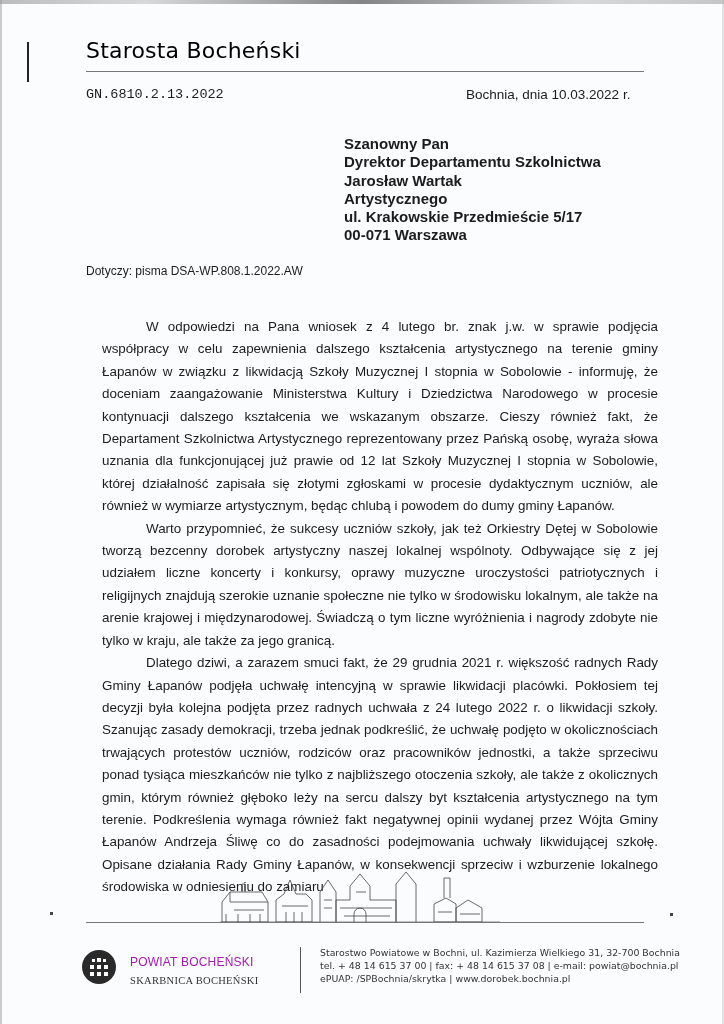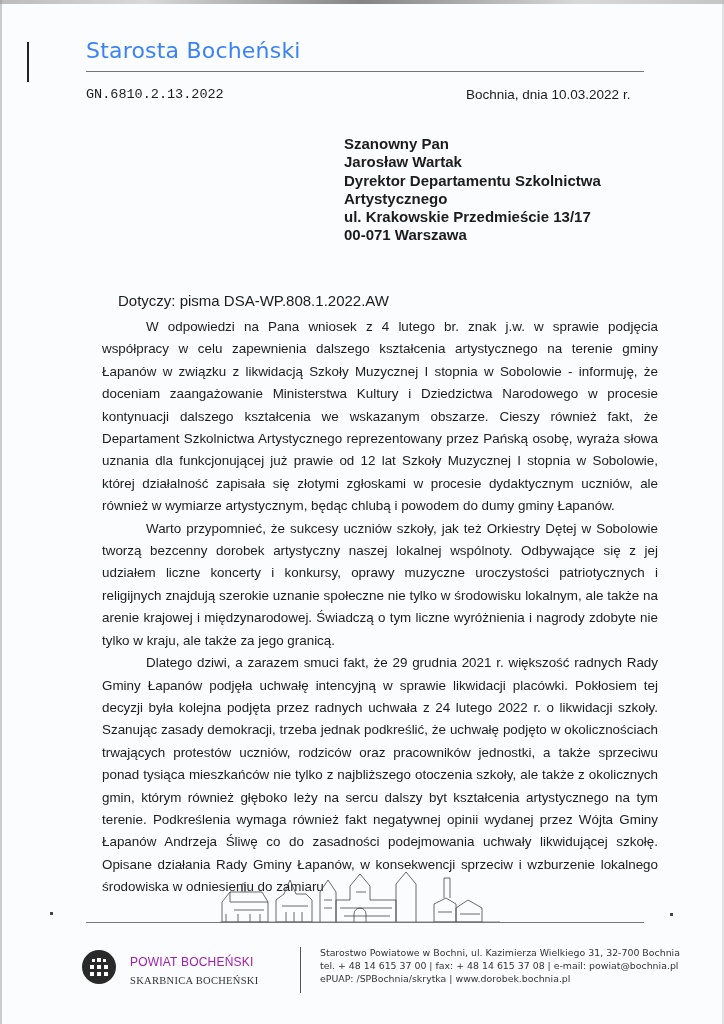--- a/index.html
+++ b/index.html
@@ -11,31 +11,31 @@
   }
   .topshadow {
     position: absolute; left: 0; top: 0; width: 724px; height: 4px;
     background: linear-gradient(to right, #888 0%, #bbb 20%, #222 50%, #bbb 80%, #999 100%);
     opacity: .55;
   }
   .leftedge { position: absolute; left: 0; top: 0; width: 2px; height: 1024px; background: #9a9a9a; opacity: .5; }
   .rightedge { position: absolute; right: 0; top: 0; width: 2px; height: 1024px; background: #bbb; opacity: .4; }
   .margin-bar { position: absolute; left: 27px; top: 42px; width: 2px; height: 40px; background: #222; }
   .head-title {
-    position: absolute; left: 86px; top: 38px; font-size: 22px; color: #3b82f6;
+    position: absolute; left: 86px; top: 38px; font-size: 22px; color: #000000;
     font-family: "DejaVu Sans", sans-serif; font-weight: normal; letter-spacing: 0.2px;
   }
   .head-rule { position: absolute; left: 86px; top: 71px; width: 558px; height: 1px; background: #777; }
   .ref { position: absolute; left: 86px; top: 87px; font-size: 13.5px; font-family: Liberation Mono, monospace; }
   .date { position: absolute; left: 466px; top: 87px; font-size: 13.5px; }
   .addressee {
     position: absolute; left: 344px; top: 135px; font-weight: bold; font-size: 15px; line-height: 18.3px;
   }
   .addressee div { white-space: nowrap; }
-  .subject { position: absolute; left: 86px; top: 292px; font-size: 15px; margin-left: 32px; }
+  .subject { position: absolute; left: 86px; top: 264px; font-size: 12px; }
   .body {
     position: absolute; left: 86px; top: 316px; width: 556px;
     font-size: 13.4px; line-height: 22.4px; text-align: justify; margin-left: 16px;
   }
   .body p { margin: 0; text-indent: 44px; }
   .footer-line { position: absolute; left: 86px; top: 922px; width: 558px; height: 1px; background: #777; }
   .skyline { position: absolute; left: 220px; top: 870px; }
   .dot { position: absolute; width: 3px; height: 3px; background: #444; }
   .logo-wrap { position: absolute; left: 82px; top: 950px; }
   .logo-circle {
@@ -66,24 +66,24 @@
 <div class="rightedge"></div>
 
 <div class="margin-bar"></div>
 <div class="head-title">Starosta Bocheński</div>
 <div class="head-rule"></div>
 <div class="ref">GN.6810.2.13.2022</div>
 <div class="date">Bochnia, dnia 10.03.2022 r.</div>
 
 <div class="addressee">
   <div>Szanowny Pan</div>
+  <div>Dyrektor Departamentu Szkolnictwa</div>
   <div>Jarosław Wartak</div>
-  <div>Dyrektor Departamentu Szkolnictwa</div>
   <div>Artystycznego</div>
-  <div>ul. Krakowskie Przedmieście 13/17</div>
+  <div>ul. Krakowskie Przedmieście 5/17</div>
   <div>00-071 Warszawa</div>
 </div>
 
 <div class="subject">Dotyczy: pisma DSA-WP.808.1.2022.AW</div>
 
 <div class="body">
   <p>W odpowiedzi na Pana wniosek z 4 lutego br. znak j.w. w sprawie podjęcia współpracy w celu zapewnienia dalszego kształcenia artystycznego na terenie gminy Łapanów w związku z likwidacją Szkoły Muzycznej I stopnia w Sobolowie - informuję, że doceniam zaangażowanie Ministerstwa Kultury i Dziedzictwa Narodowego w procesie kontynuacji dalszego kształcenia we wskazanym obszarze. Cieszy również fakt, że Departament Szkolnictwa Artystycznego reprezentowany przez Pańską osobę, wyraża słowa uznania dla funkcjonującej już prawie od 12 lat Szkoły Muzycznej I stopnia w Sobolowie, której działalność zapisała się złotymi zgłoskami w procesie dydaktycznym uczniów, ale również w wymiarze artystycznym, będąc chlubą i powodem do dumy gminy Łapanów.</p>
   <p>Warto przypomnieć, że sukcesy uczniów szkoły, jak też Orkiestry Dętej w Sobolowie tworzą bezcenny dorobek artystyczny naszej lokalnej wspólnoty. Odbywające się z jej udziałem liczne koncerty i konkursy, oprawy muzyczne uroczystości patriotycznych i religijnych znajdują szerokie uznanie społeczne nie tylko w środowisku lokalnym, ale także na arenie krajowej i międzynarodowej. Świadczą o tym liczne wyróżnienia i nagrody zdobyte nie tylko w kraju, ale także za jego granicą.</p>
   <p>Dlatego dziwi, a zarazem smuci fakt, że 29 grudnia 2021 r. większość radnych Rady Gminy Łapanów podjęła uchwałę intencyjną w sprawie likwidacji placówki. Pokłosiem tej decyzji była kolejna podjęta przez radnych uchwała z 24 lutego 2022 r. o likwidacji szkoły. Szanując zasady demokracji, trzeba jednak podkreślić, że uchwałę podjęto w okolicznościach trwających protestów uczniów, rodziców oraz pracowników jednostki, a także sprzeciwu ponad tysiąca mieszkańców nie tylko z najbliższego otoczenia szkoły, ale także z okolicznych gmin, którym również głęboko leży na sercu dalszy byt kształcenia artystycznego na tym terenie. Podkreślenia wymaga również fakt negatywnej opinii wydanej przez Wójta Gminy Łapanów Andrzeja Śliwę co do zasadności podejmowania uchwały likwidującej szkołę. Opisane działania Rady Gminy Łapanów, w konsekwencji sprzeciw i wzburzenie lokalnego środowiska w odniesieniu do zamiaru</p>
 </div>

